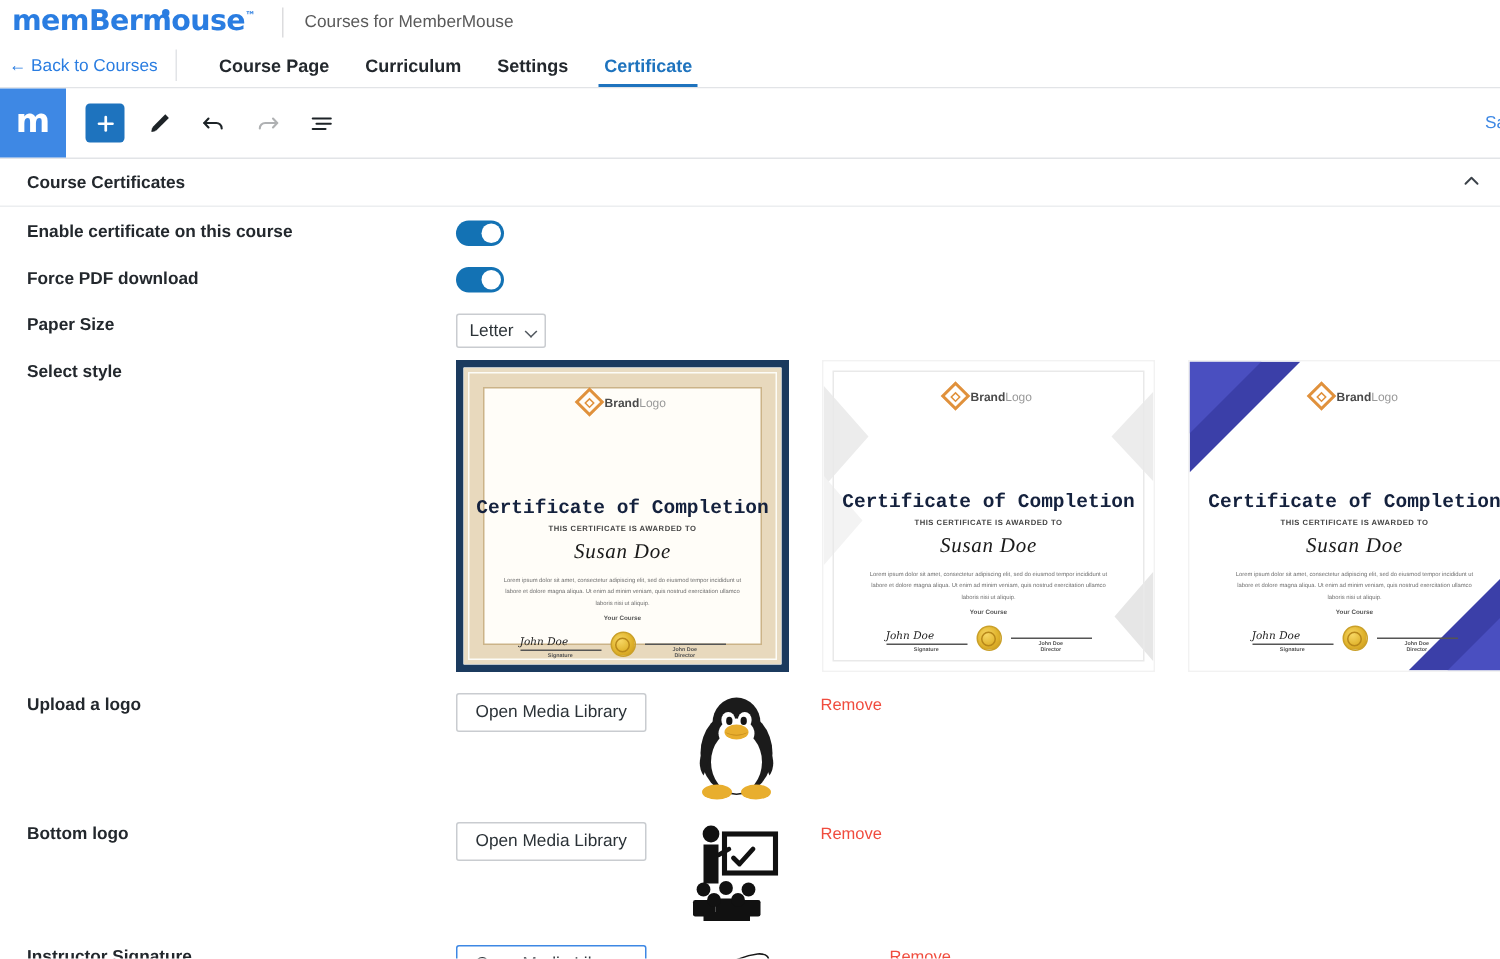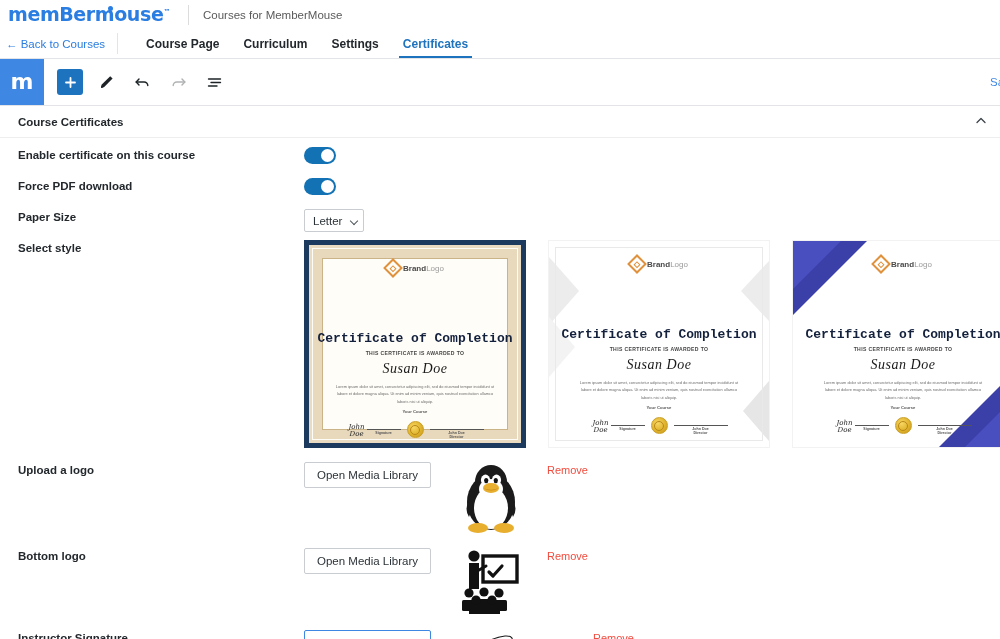--- a/index.html
+++ b/index.html
@@ -403,21 +403,22 @@
   .cb-sign-row {
     display: flex;
     align-items: flex-end;
     gap: 6px;
     width: 100%;
     justify-content: center;
   }
   .cb-sign {
     width: 54px;
     display: flex;
-    align-items: center;
+    flex-direction: column;
+    align-items: flex-start;
   }
   .cb-sig-mark {
     font-family: "DejaVu Serif", serif;
     font-style: italic;
     font-size: 7px;
     color: #222;
     line-height: 1;
     margin-bottom: 1px;
   }
   .cb-sign-line {
@@ -497,21 +498,21 @@
   <div class="brand-subtitle">Courses for MemberMouse</div>
 </div>
 
 <div class="navbar">
   <div class="back-link">← Back to Courses</div>
   <div class="nav-divider"></div>
   <div class="nav-tabs">
     <div class="nav-tab">Course Page</div>
     <div class="nav-tab">Curriculum</div>
     <div class="nav-tab">Settings</div>
-    <div class="nav-tab active">Certificates</div>
+    <div class="nav-tab active">Certificate</div>
   </div>
 </div>
 
 <div class="toolbar">
   <div class="mm-logo-block">
     <span>m</span>
   </div>
   <div class="tool-group">
     <div class="tool-btn primary">
       <svg width="13" height="13" viewBox="0 0 13 13" fill="none" stroke-width="1.8" stroke-linecap="round">

